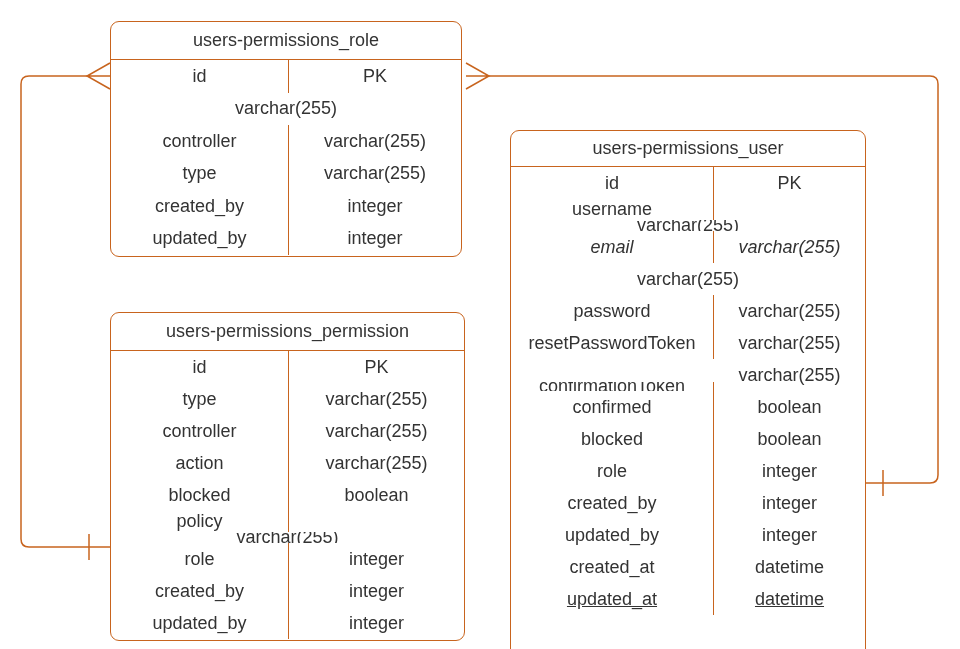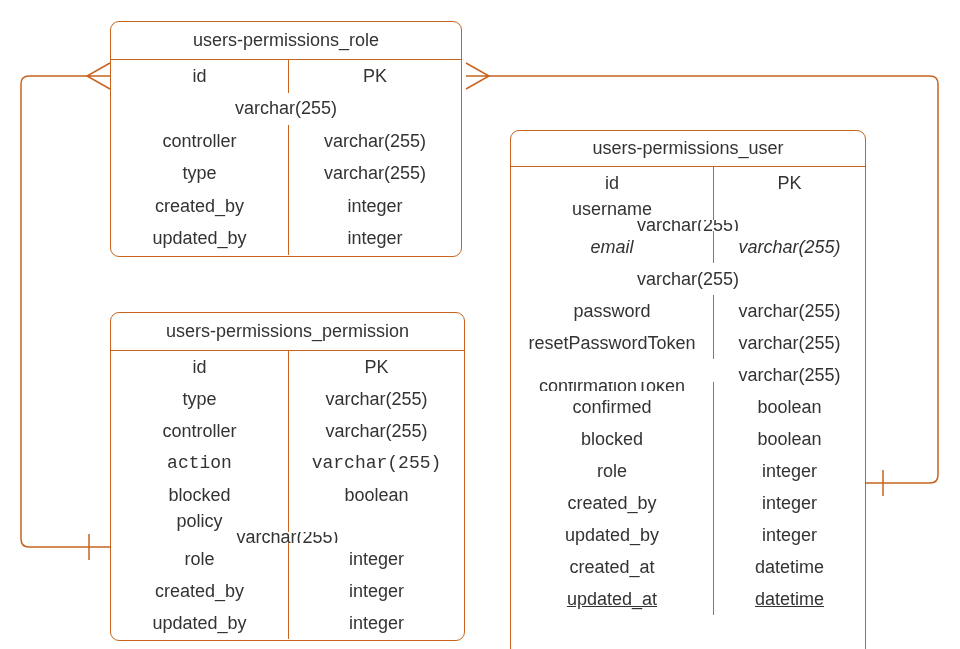--- a/index.html
+++ b/index.html
@@ -105,21 +105,21 @@
           <div class="er-cell right">PK</div>
         </div>
         <div class="er-row" style="height: 32px;">
           <div class="er-cell left" style="width: 178px;">type</div>
           <div class="er-cell right">varchar(255)</div>
         </div>
         <div class="er-row" style="height: 32px;">
           <div class="er-cell left" style="width: 178px;">controller</div>
           <div class="er-cell right">varchar(255)</div>
         </div>
-        <div class="er-row" style="height: 32px; font-family: Liberation Mono, monospace;">
+        <div class="er-row" style="height: 32px;">
           <div class="er-cell left" style="width: 178px;">action</div>
           <div class="er-cell right">varchar(255)</div>
         </div>
         <div class="er-row" style="height: 32px;">
           <div class="er-cell left" style="width: 178px;">blocked</div>
           <div class="er-cell right">boolean</div>
         </div>
         <div class="er-row" style="height: 32px; flex-direction: column;">
           <div class="er-cell left" style="width: 178px;">policy</div>
           <div class="er-cell right">varchar(255)</div>

